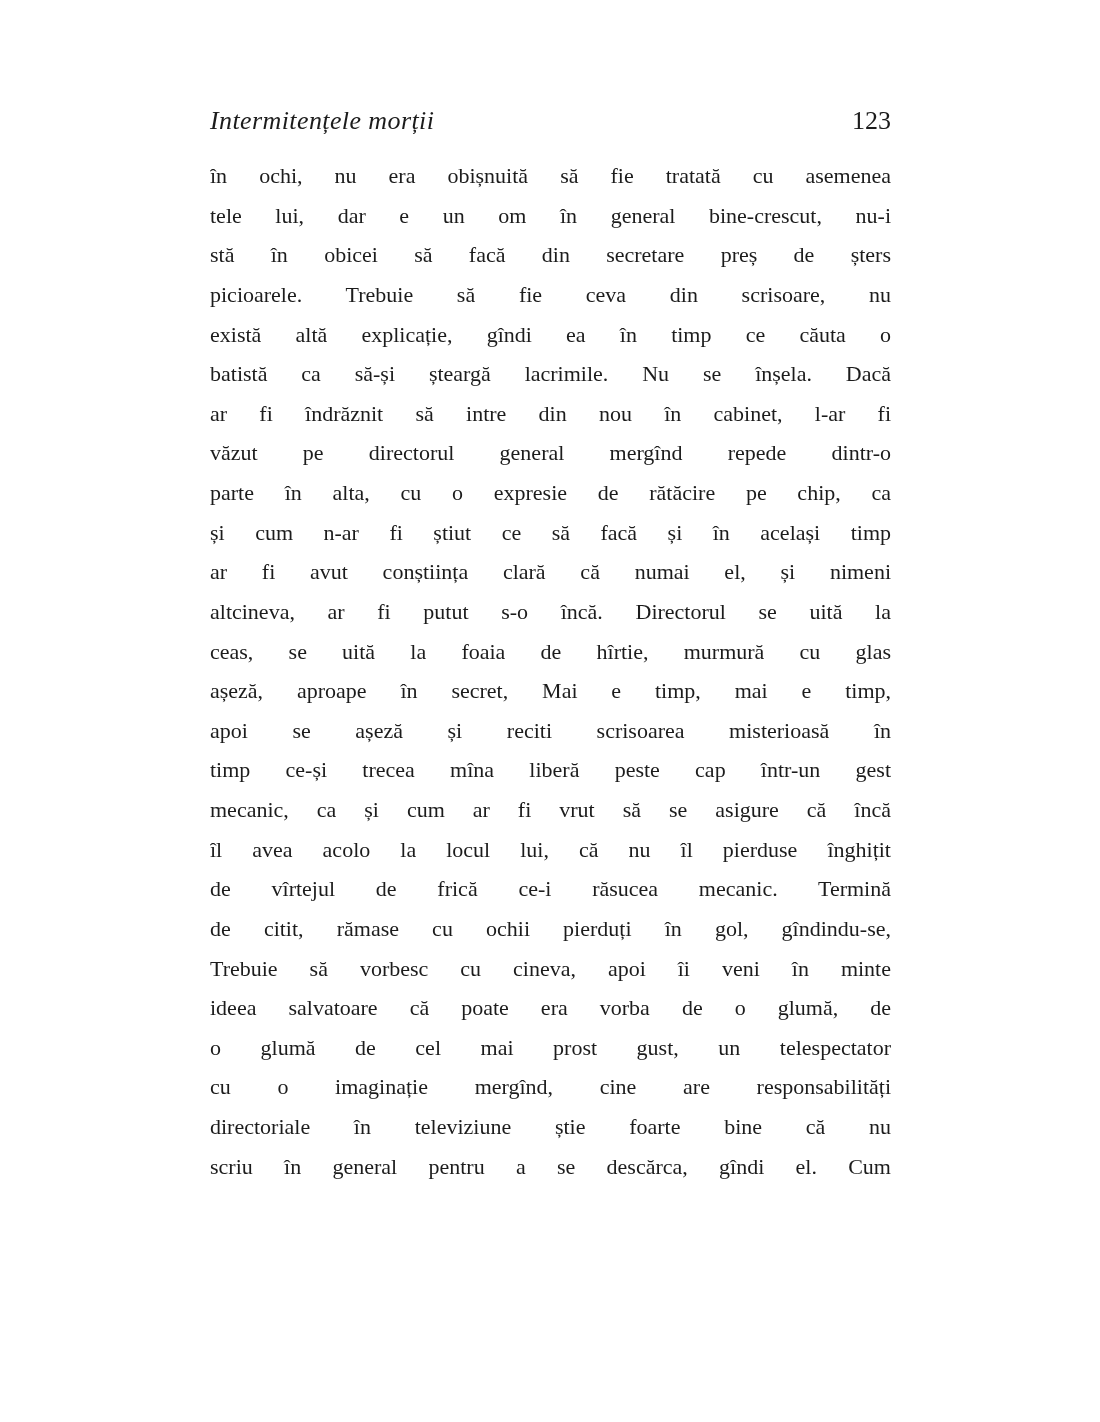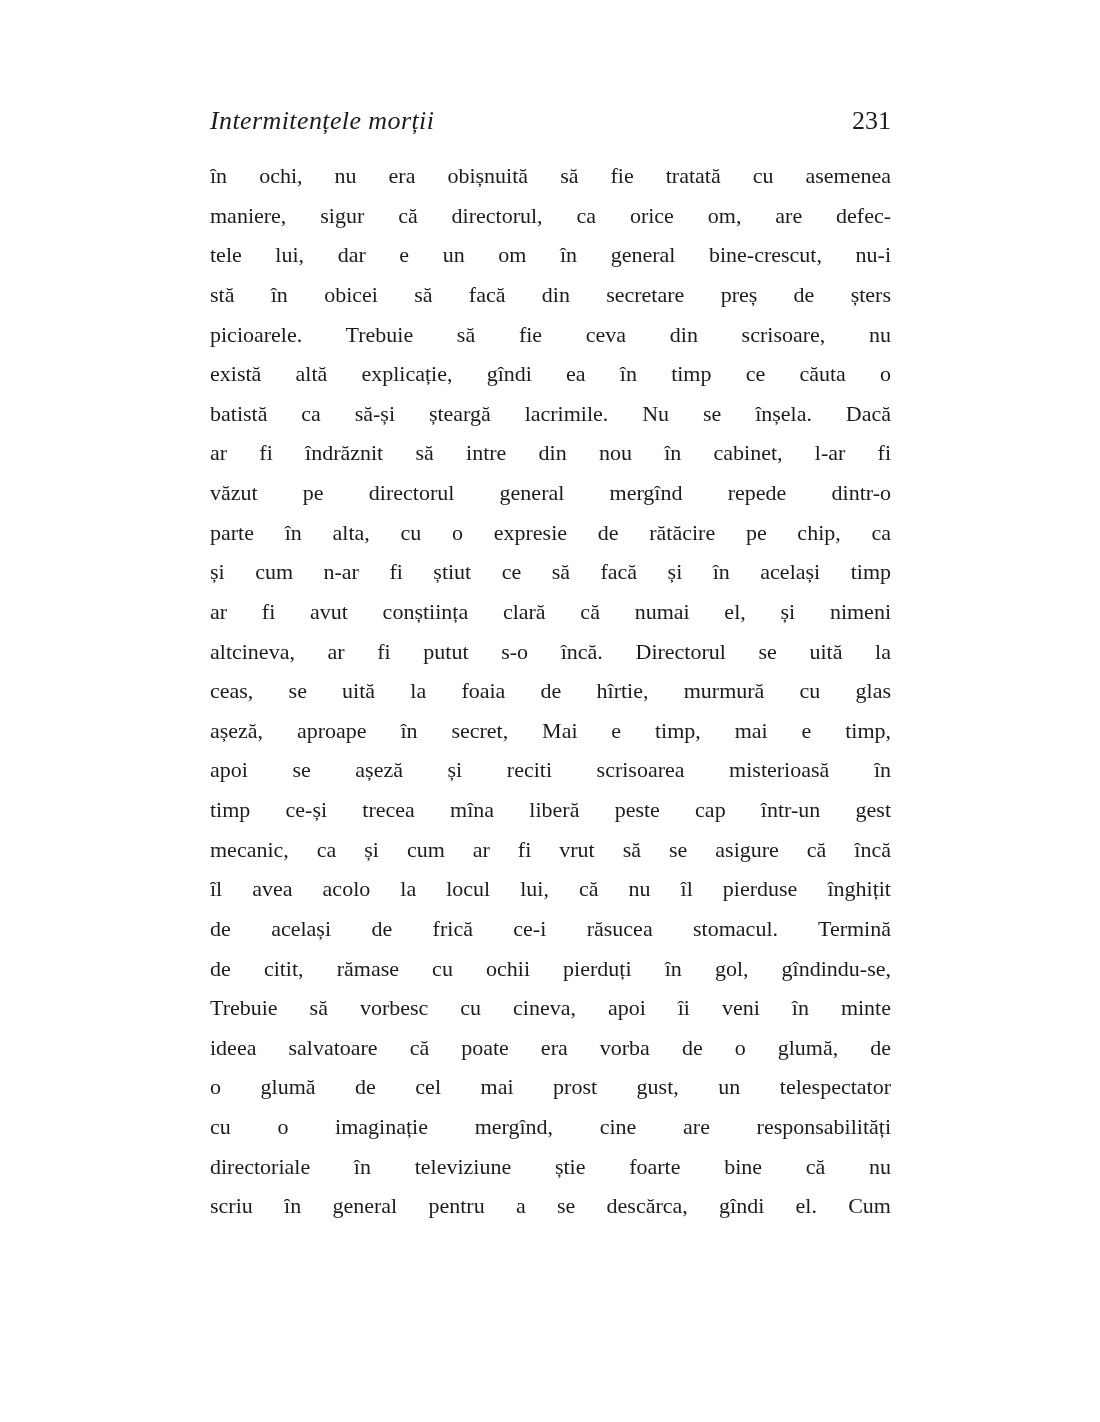--- a/index.html
+++ b/index.html
@@ -45,44 +45,43 @@
     -moz-text-align-last: justify;
     overflow: hidden;
   }
 </style>
 </head>
 <body>
 
 <div class="page">
   <div class="header">
     <span class="running-title">Intermitențele morții</span>
-    <span class="page-number">231</span>
+    <span class="page-number">123</span>
   </div>
   <div class="body-text">
 
   <div class="line">în ochi, nu era obișnuită să fie tratată cu asemenea</div>
-      <div class="line">maniere, sigur că directorul, ca orice om, are defec-</div>
       <div class="line">tele lui, dar e un om în general bine-crescut, nu-i</div>
       <div class="line">stă în obicei să facă din secretare preș de șters</div>
       <div class="line">picioarele. Trebuie să fie ceva din scrisoare, nu</div>
       <div class="line">există altă explicație, gîndi ea în timp ce căuta o</div>
       <div class="line">batistă ca să-și șteargă lacrimile. Nu se înșela. Dacă</div>
       <div class="line">ar fi îndrăznit să intre din nou în cabinet, l-ar fi</div>
       <div class="line">văzut pe directorul general mergînd repede dintr-o</div>
       <div class="line">parte în alta, cu o expresie de rătăcire pe chip, ca</div>
       <div class="line">și cum n-ar fi știut ce să facă și în același timp</div>
       <div class="line">ar fi avut conștiința clară că numai el, și nimeni</div>
       <div class="line">altcineva, ar fi putut s-o încă. Directorul se uită la</div>
       <div class="line">ceas, se uită la foaia de hîrtie, murmură cu glas</div>
       <div class="line">așeză, aproape în secret, Mai e timp, mai e timp,</div>
       <div class="line">apoi se așeză și reciti scrisoarea misterioasă în</div>
       <div class="line">timp ce-și trecea mîna liberă peste cap într-un gest</div>
       <div class="line">mecanic, ca și cum ar fi vrut să se asigure că încă</div>
       <div class="line">îl avea acolo la locul lui, că nu îl pierduse înghițit</div>
-      <div class="line">de același de frică ce-i răsucea stomacul. Termină</div>
+      <div class="line">de vîrtejul de frică ce-i răsucea mecanic. Termină</div>
       <div class="line">de citit, rămase cu ochii pierduți în gol, gîndindu-se,</div>
       <div class="line">Trebuie să vorbesc cu cineva, apoi îi veni în minte</div>
       <div class="line">ideea salvatoare că poate era vorba de o glumă, de</div>
       <div class="line">o glumă de cel mai prost gust, un telespectator</div>
       <div class="line">cu o imaginație mergînd, cine are responsabilități</div>
       <div class="line">directoriale în televiziune știe foarte bine că nu</div>
       <div class="line">scriu în general pentru a se descărca, gîndi el. Cum</div>
     </div>
 </div>
 

